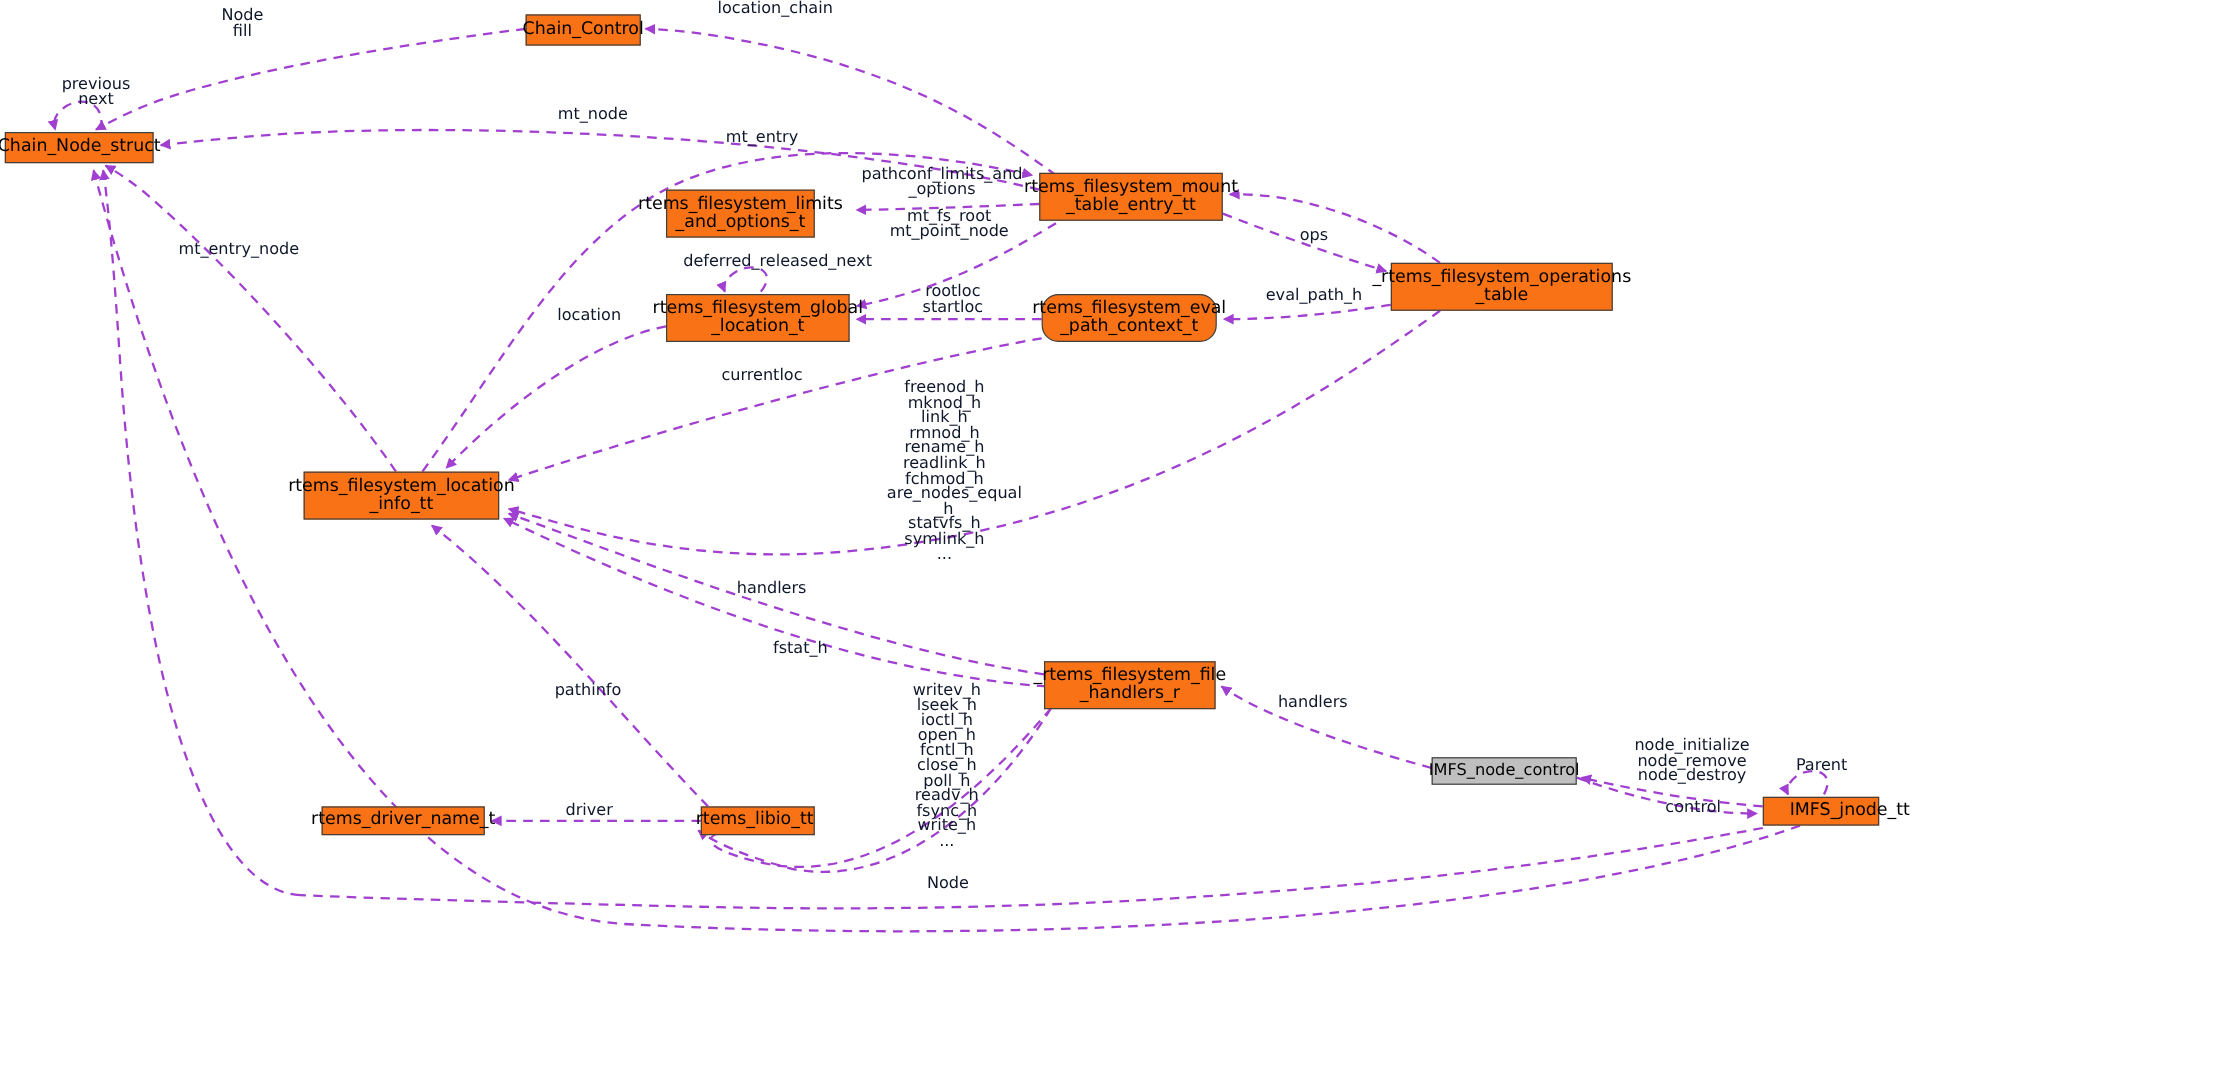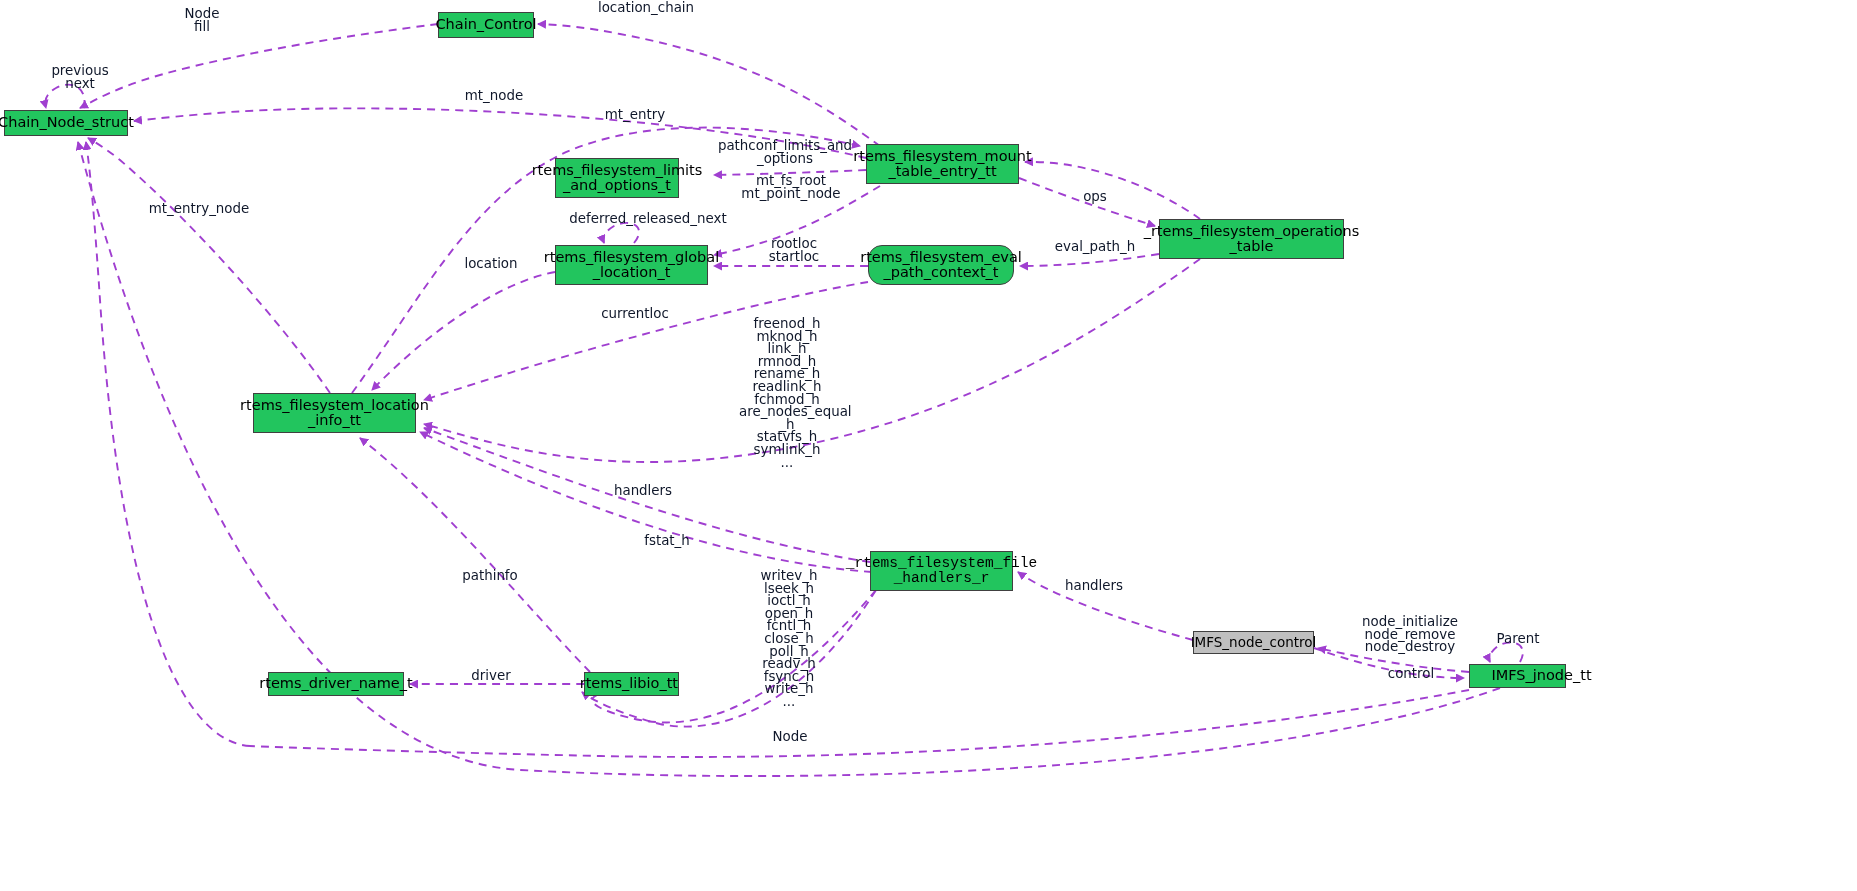--- a/index.html
+++ b/index.html
@@ -8,21 +8,21 @@
     width:1857px;height:891px;
     background:#ffffff;
     font-family:"DejaVu Sans","Liberation Sans",sans-serif;
     overflow:hidden;
   }
   svg.edges{position:absolute;left:0;top:0;width:1857px;height:891px;pointer-events:none;}
   .node{
     position:absolute;
     box-sizing:border-box;
     border:1.4px solid #404040;
-    background:#22c55e;
+    background:#f97316;
     color:#000000;
     font-size:14.5px;
     line-height:15.5px;
     text-align:center;
     display:flex;
     align-items:center;
     justify-content:center;
     white-space:pre-line;
     z-index:5;
   }
@@ -144,21 +144,21 @@
   <div class="node" style="left:868px;top:245px;width:146px;height:40px;border-radius:14px;">
     <span>rtems_filesystem_eval
 _path_context_t</span>
   </div>
 
   <div class="node" style="left:253px;top:393px;width:163px;height:40px;">
     <span>rtems_filesystem_location
 _info_tt</span>
   </div>
 
-  <div class="node" style="left:870px;top:551px;width:143px;height:40px;font-family:Liberation Mono, monospace;">
+  <div class="node" style="left:870px;top:551px;width:143px;height:40px;">
     <span>_rtems_filesystem_file
 _handlers_r</span>
   </div>
 
   <div class="node current" style="left:1193px;top:631px;width:121px;height:23px;font-size:13.5px;">
     <span>IMFS_node_control</span>
   </div>
 
   <div class="node" style="left:268px;top:672px;width:136px;height:24px;">
     <span>rtems_driver_name_t</span>

